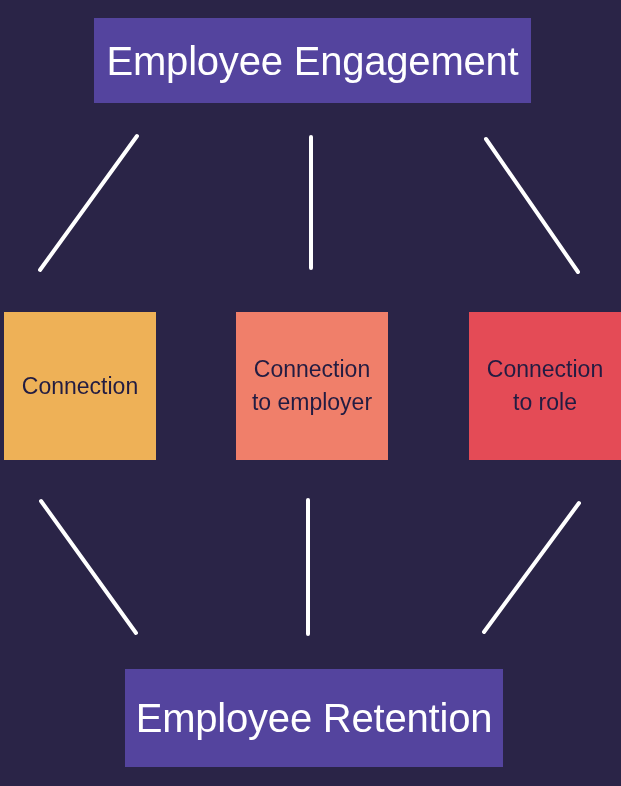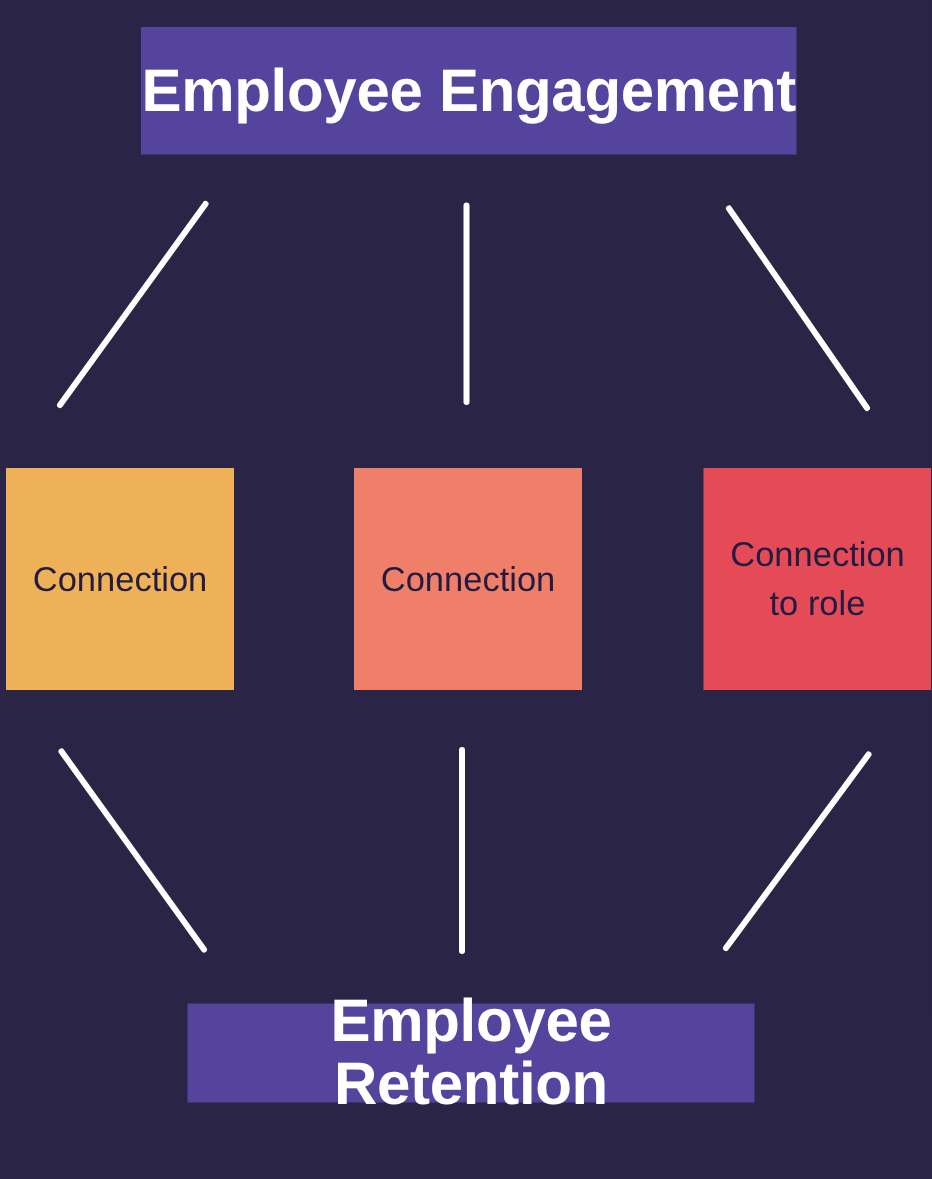--- a/index.html
+++ b/index.html
@@ -24,39 +24,39 @@
     position: absolute;
     box-sizing: border-box;
     display: flex;
     align-items: center;
     justify-content: center;
     text-align: center;
   }
 
   .node-banner {
     color: #ffffff;
-    font-weight: bold;
+    font-weight: normal;
     letter-spacing: -0.2px;
   }
 
   .node-top {
     left: 94px;
     top: 18px;
     width: 437px;
     height: 85px;
     background: #54449e;
     font-size: 40px;
     line-height: 1.05;
   }
 
   .node-bottom {
     left: 125px;
     top: 669px;
     width: 378px;
-    height: 66px;
+    height: 98px;
     background: #54449e;
     font-size: 40px;
     line-height: 1.05;
   }
 
   .node-mid {
     width: 152px;
     height: 148px;
     top: 312px;
     color: #221c42;
@@ -109,20 +109,21 @@
 
   <div class="node node-mid node-colleagues" style="background: rgb(238, 177, 87); color: rgb(34, 28, 66);">
     <span>
       <span>Connection</span><br>
     </span>
   </div>
 
   <div class="node node-mid node-employer" style="background: rgb(240, 127, 106); color: rgb(34, 28, 66);">
     <span>
       <span>Connection</span><br>
+      <span>to employer</span>
     </span>
   </div>
 
   <div class="node node-mid node-role" style="background: rgb(228, 75, 86); color: rgb(34, 28, 66);">
     <span>
       <span>Connection</span><br>
       <span>to role</span>
     </span>
   </div>
 

